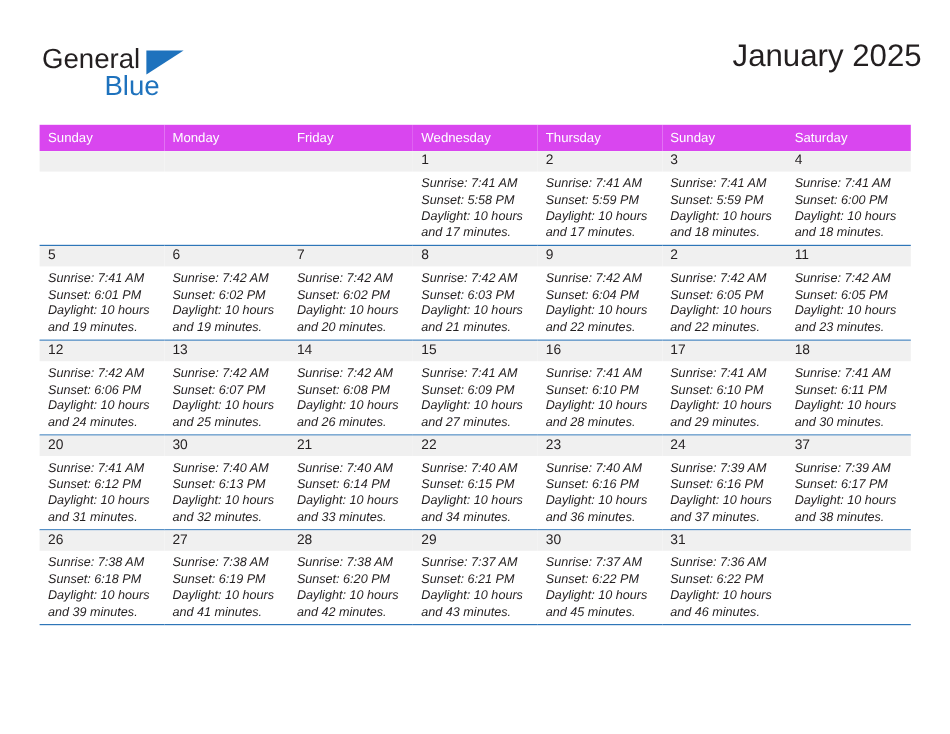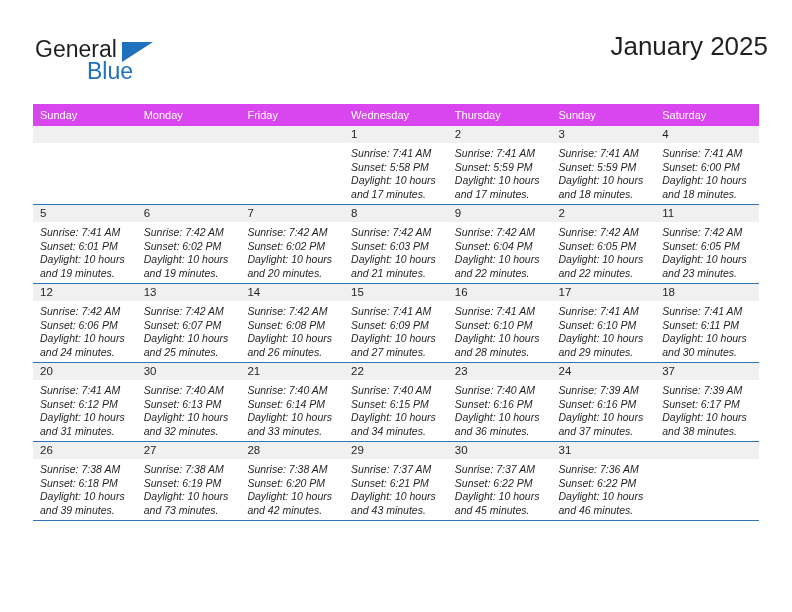--- a/index.html
+++ b/index.html
@@ -479,21 +479,21 @@
               </div>
             </div>
           </td>
           <td class="">
             <div class="cell-inner">
               <div class="daynum-strip">27</div>
               <div class="cell-body">
                 <div>Sunrise: 7:38 AM</div>
                 <div>Sunset: 6:19 PM</div>
                 <div>Daylight: 10 hours</div>
-                <div>and 73 minutes.</div>
+                <div>and 41 minutes.</div>
               </div>
             </div>
           </td>
           <td class="">
             <div class="cell-inner">
               <div class="daynum-strip">28</div>
               <div class="cell-body">
                 <div>Sunrise: 7:38 AM</div>
                 <div>Sunset: 6:20 PM</div>
                 <div>Daylight: 10 hours</div>

